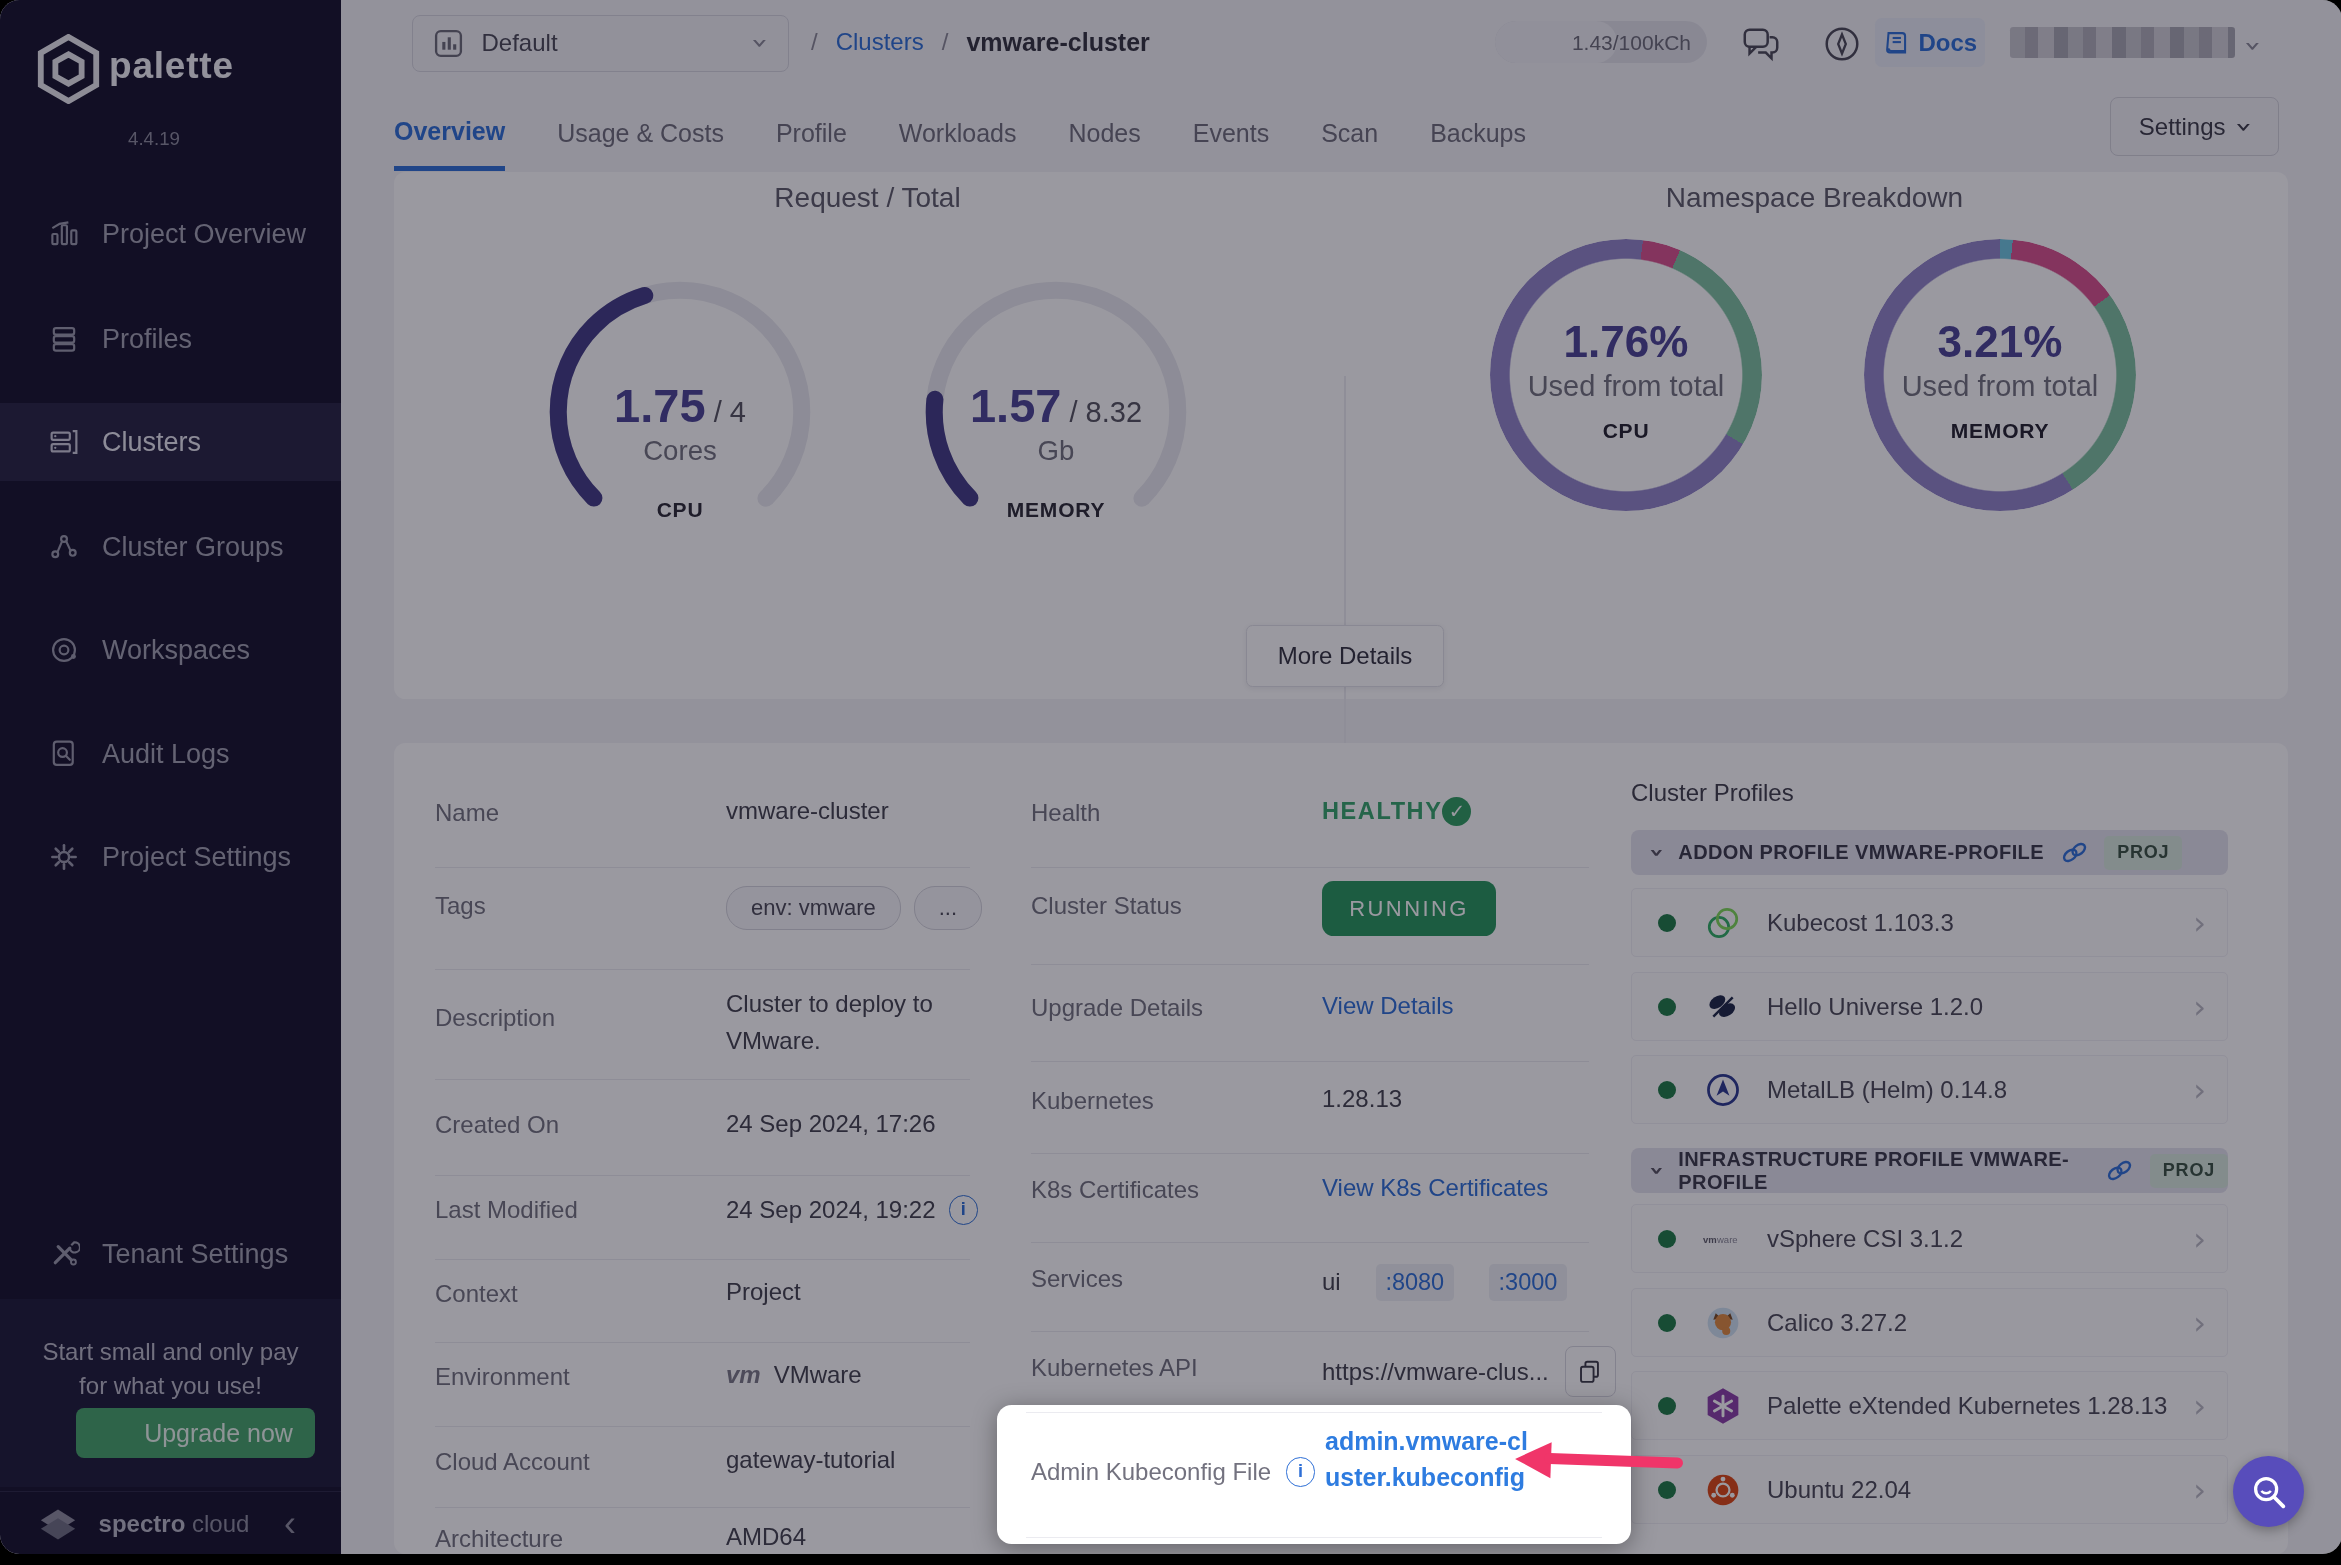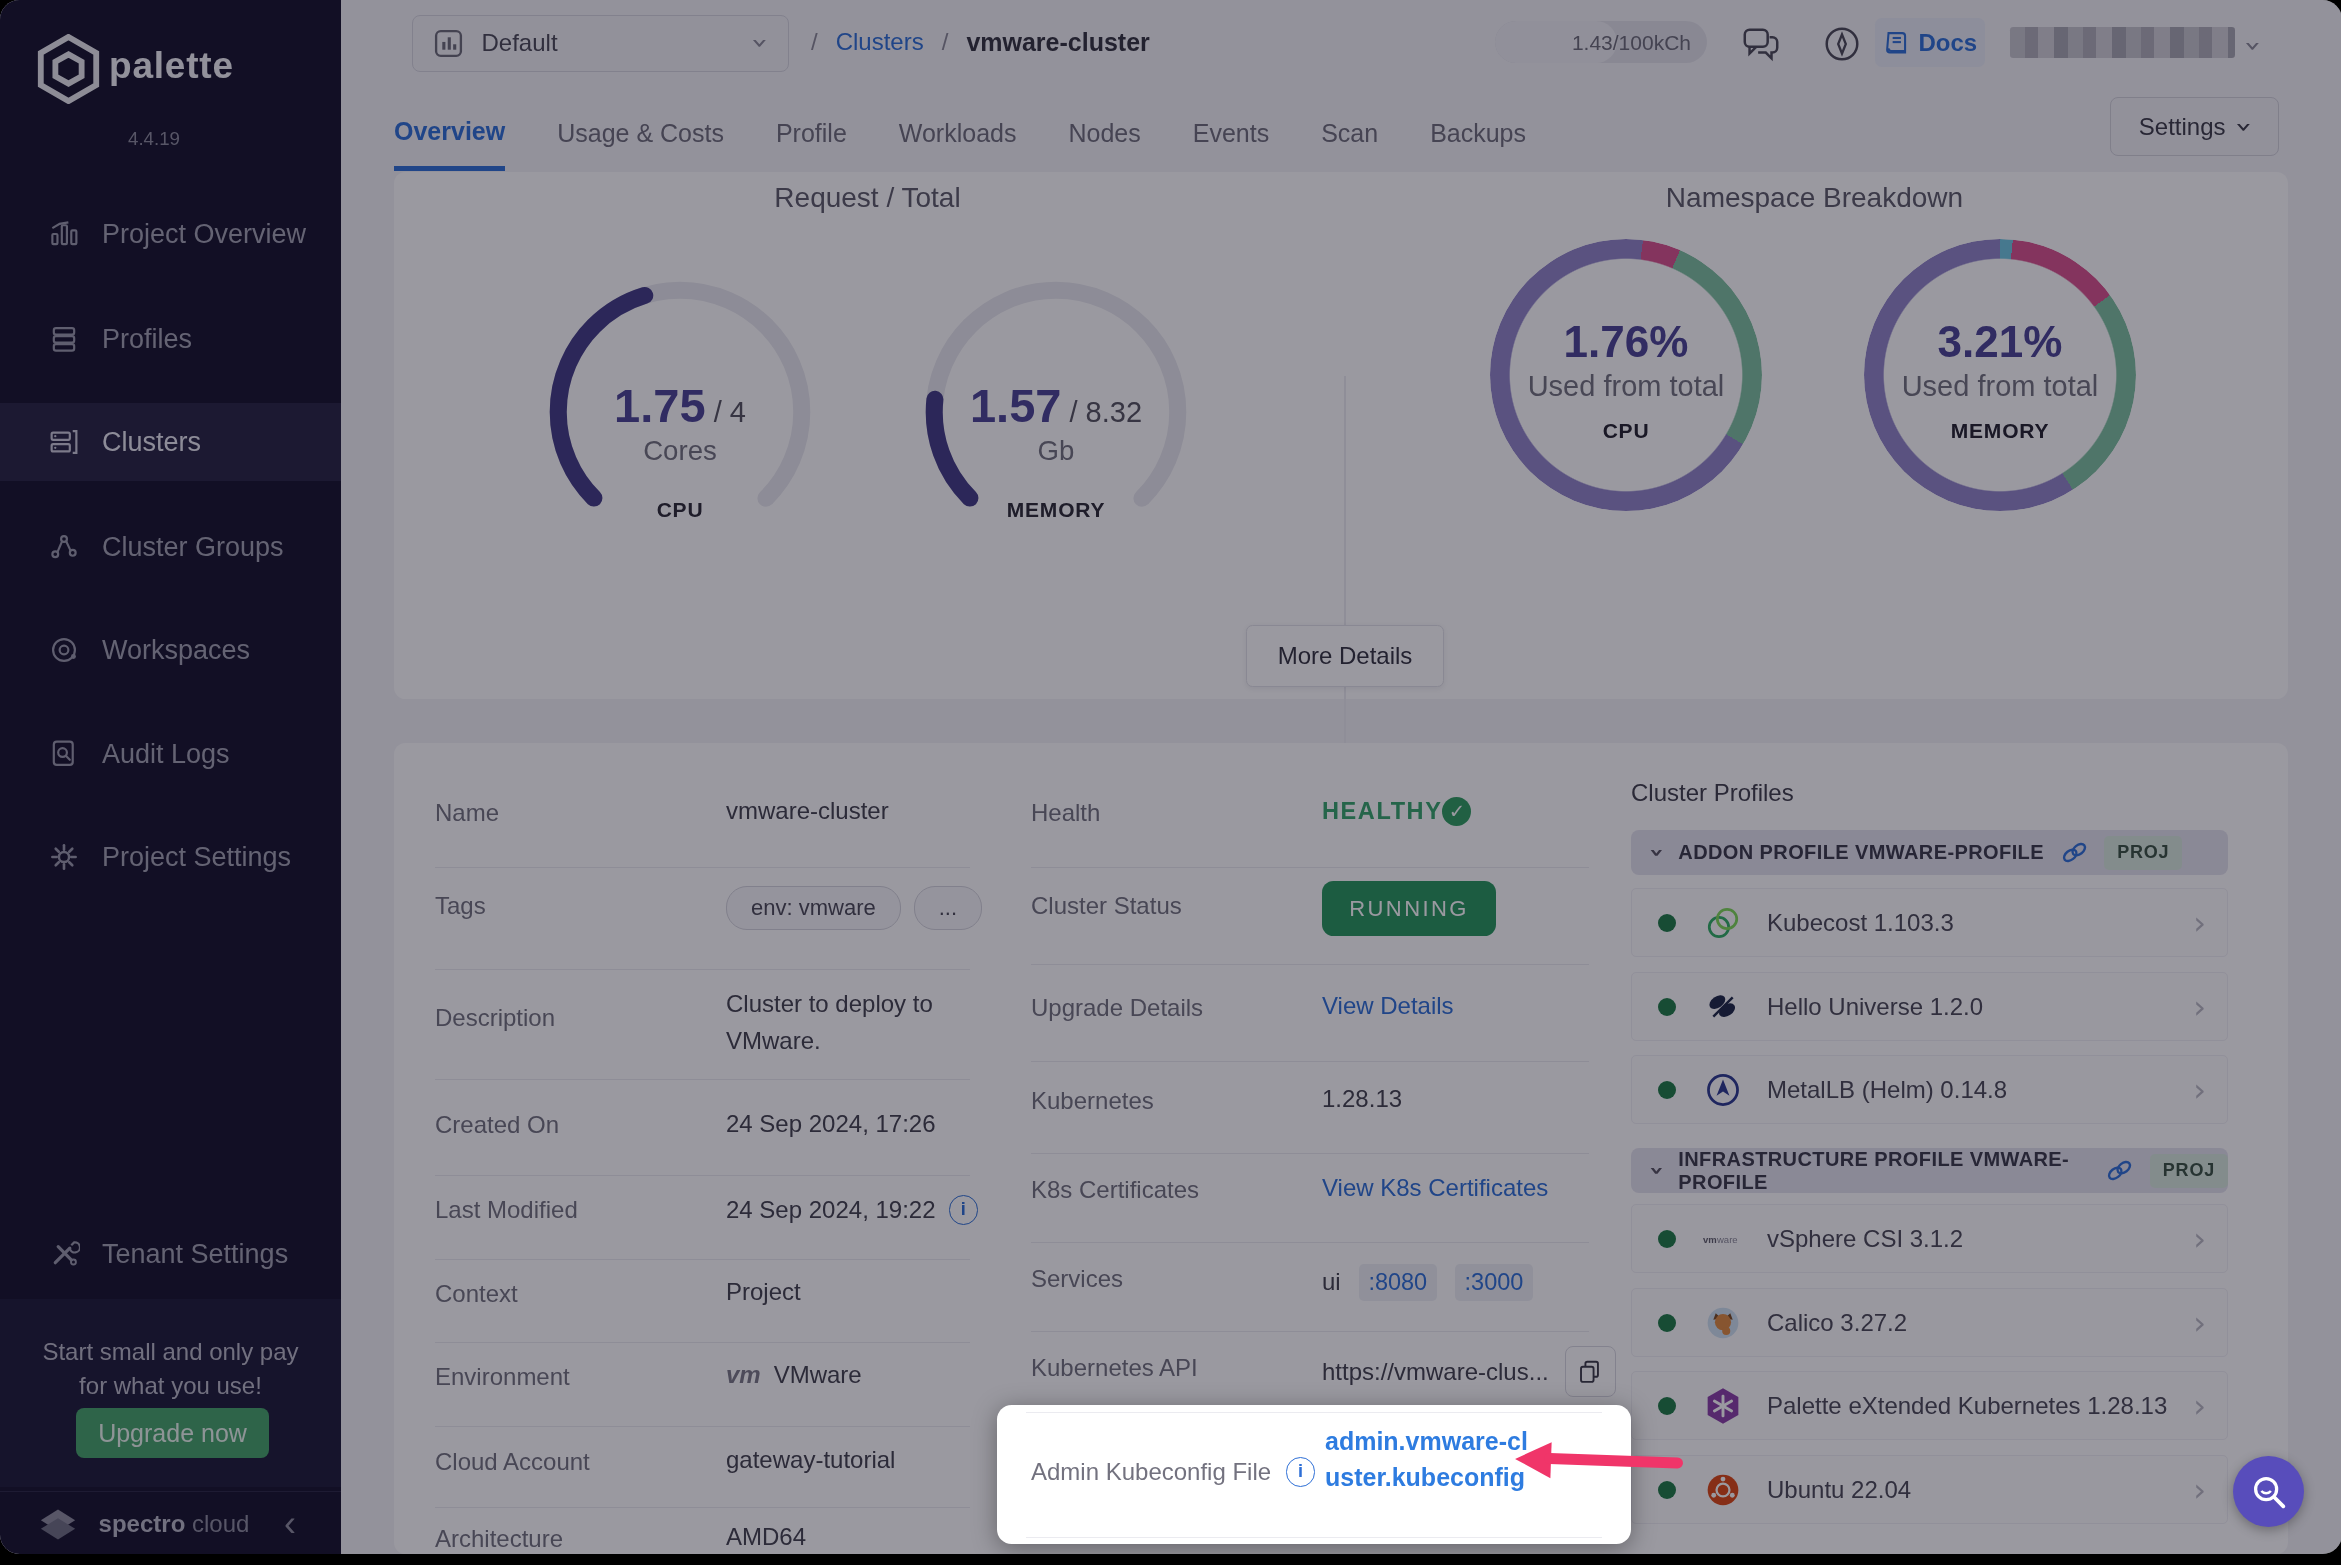--- a/index.html
+++ b/index.html
@@ -11,21 +11,21 @@
   #sidebar{left:0;top:0;width:341px;height:1554px;background:#15122b;z-index:5;}
   .side-item{left:0;width:341px;height:78px;display:flex;align-items:center;color:#a3a2b2;font-size:27px;cursor:pointer;}
   .side-item .ic{width:34px;margin-left:47px;margin-right:21px;color:#9a99ab;display:flex;align-items:center;justify-content:center;}
   .side-item.sel{background:#272342;color:#e9e9f2;}
   .side-item.sel .ic{color:#cbcada;}
   #brandname{left:109px;top:45px;font-size:37px;color:#f2f2f6;font-weight:bold;letter-spacing:0.8px;}
   #version{left:128px;top:128px;font-size:18.7px;color:#8c8b9c;}
   #promo{left:0;top:1299px;width:341px;height:188px;background:#1d1a38;}
   #promo-text{left:0;top:36px;width:341px;text-align:center;font-size:24px;line-height:34px;color:#b9b8c6;}
   #upgrade-btn{left:76px;top:109px;width:193px;height:50px;background:#45a469;border-radius:8px;
-    color:#eaf6ee;font-size:25px;display:flex;align-items:center;justify-content:center;cursor:pointer;}
+    color:#eaf6ee;font-size:25px;display:flex;align-items:center;justify-content:center;cursor:pointer;padding-left:46px;}
   #side-footer{left:0;top:1491px;width:341px;height:63px;border-top:0.8px solid #2a2744;display:flex;align-items:center;}
   
   .caret{color:#8a8996;font-size:29px;display:inline-block;transform:rotate(90deg);font-family:"DejaVu Sans",sans-serif;}
   #proj-select{left:412px;top:14.6px;width:375px;height:55px;border:0.8px solid #d6d6de;border-radius:8px;
     display:flex;align-items:center;color:#4a4956;font-size:24px;cursor:pointer;background:#f1f1f5;}
   #breadcrumb{left:811px;top:27.6px;font-size:24px;color:#8a8996;display:flex;gap:18px;align-items:center;}
   #breadcrumb .link{color:#2e6fd6;cursor:pointer;}
   #breadcrumb .cur{color:#33323e;font-weight:bold;font-size:25px;}
   #usage-pill{left:1495px;top:21px;width:212px;height:42px;border-radius:21px;background:#e2e2e9;overflow:hidden;}
   #usage-pill .prog{position:absolute;left:0;top:0;width:122px;height:42px;background:#f0f0f4;border-radius:21px;}
@@ -351,21 +351,21 @@
         <div class="abs dlabel" style="left: 637px; top: 251px;">Upgrade Details</div>
         <div class="abs" style="left: 928px; top: 249px;"><span class="linktext" style="font-size:24px">View Details</span></div>
         <div class="abs divider" style="left: 637px; top: 318px; width: 558px;"></div>
         <div class="abs dlabel" style="left: 637px; top: 344px;">Kubernetes</div>
         <div class="abs dvalue" style="left: 928px; top: 342px;">1.28.13</div>
         <div class="abs divider" style="left: 637px; top: 410px; width: 558px;"></div>
         <div class="abs dlabel" style="left: 637px; top: 433px;">K8s Certificates</div>
         <div class="abs" style="left: 928px; top: 431px;"><span class="linktext" style="font-size:24px">View K8s Certificates</span></div>
         <div class="abs divider" style="left: 637px; top: 499px; width: 558px;"></div>
         <div class="abs dlabel" style="left: 637px; top: 522px;">Services</div>
-        <div class="abs" style="left: 928px; top: 521px; display: flex; gap: 18px; align-items: center;">
+        <div class="abs" style="left: 928px; top: 521px; display: flex; gap: 35px; align-items: center;">
           <span class="dvalue">ui</span>
           <span class="portchip">:8080</span>
           <span class="portchip">:3000</span>
         </div>
         <div class="abs divider" style="left: 637px; top: 588px; width: 558px;"></div>
         <div class="abs dlabel" style="left: 637px; top: 611px;">Kubernetes API</div>
         <div class="abs" style="left: 928px; top: 603px; display: flex; gap: 16px; align-items: center;">
           <span class="dvalue">https://vmware-clus...</span>
           <span style="display:inline-flex;align-items:center;justify-content:center;width:49px;height:49px;border:0.8px solid #d8d8e0;border-radius:8px">
             <svg width="27.6" height="27.6" viewBox="0 0 44 44">

